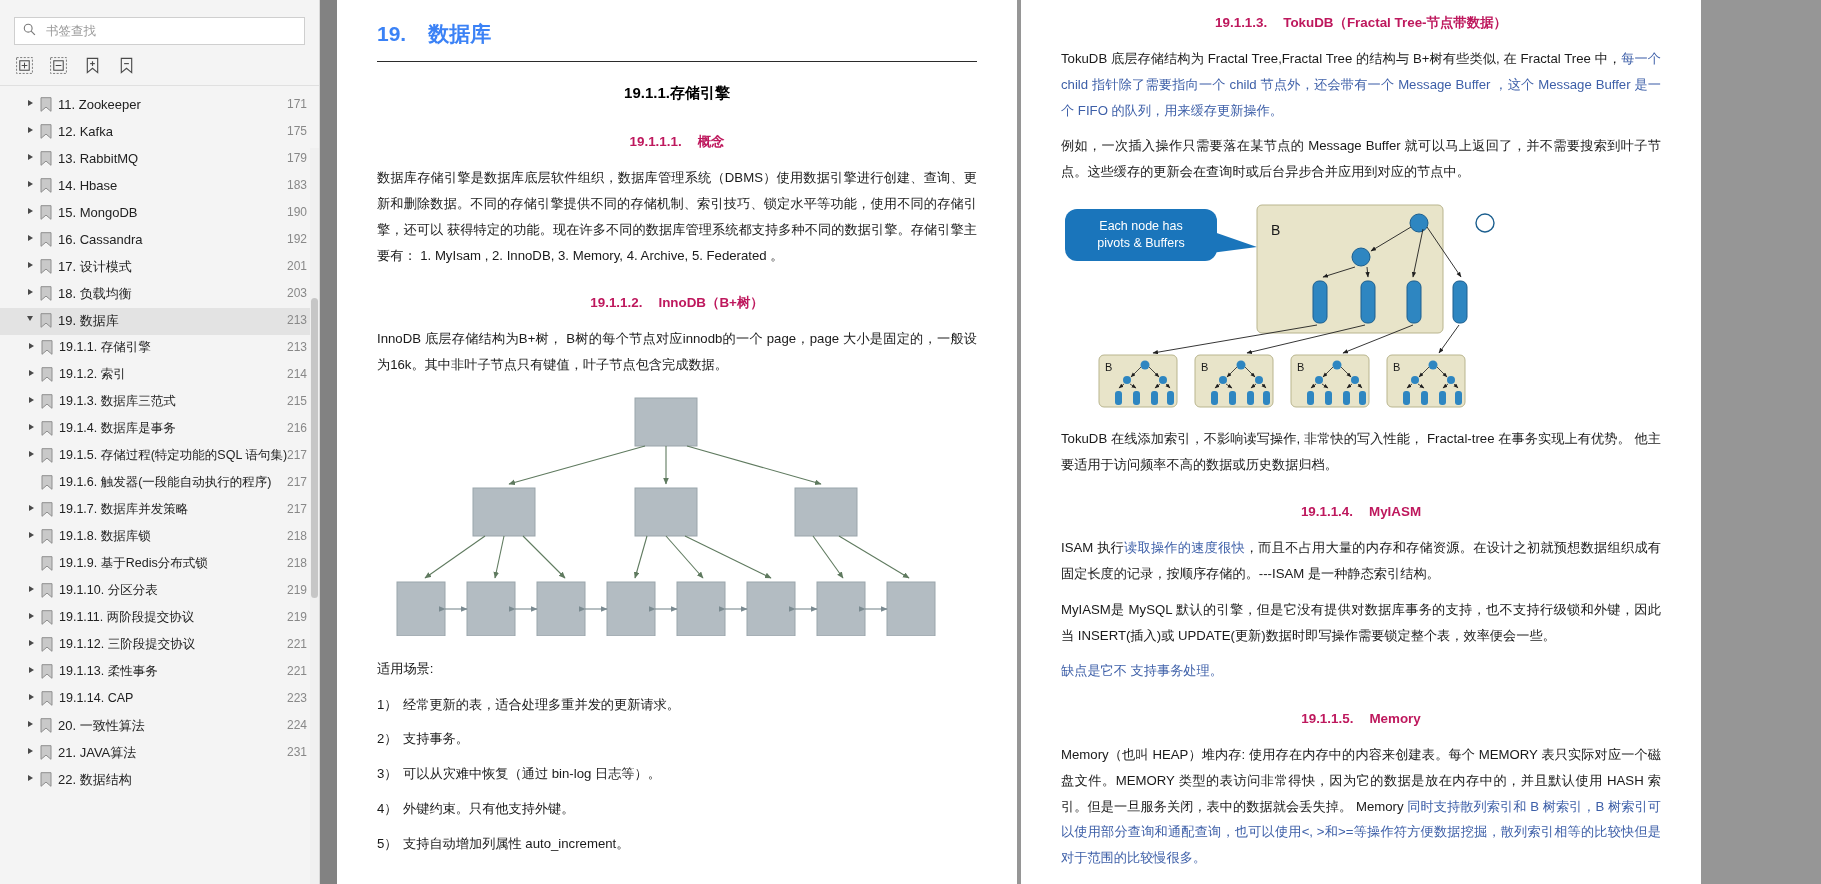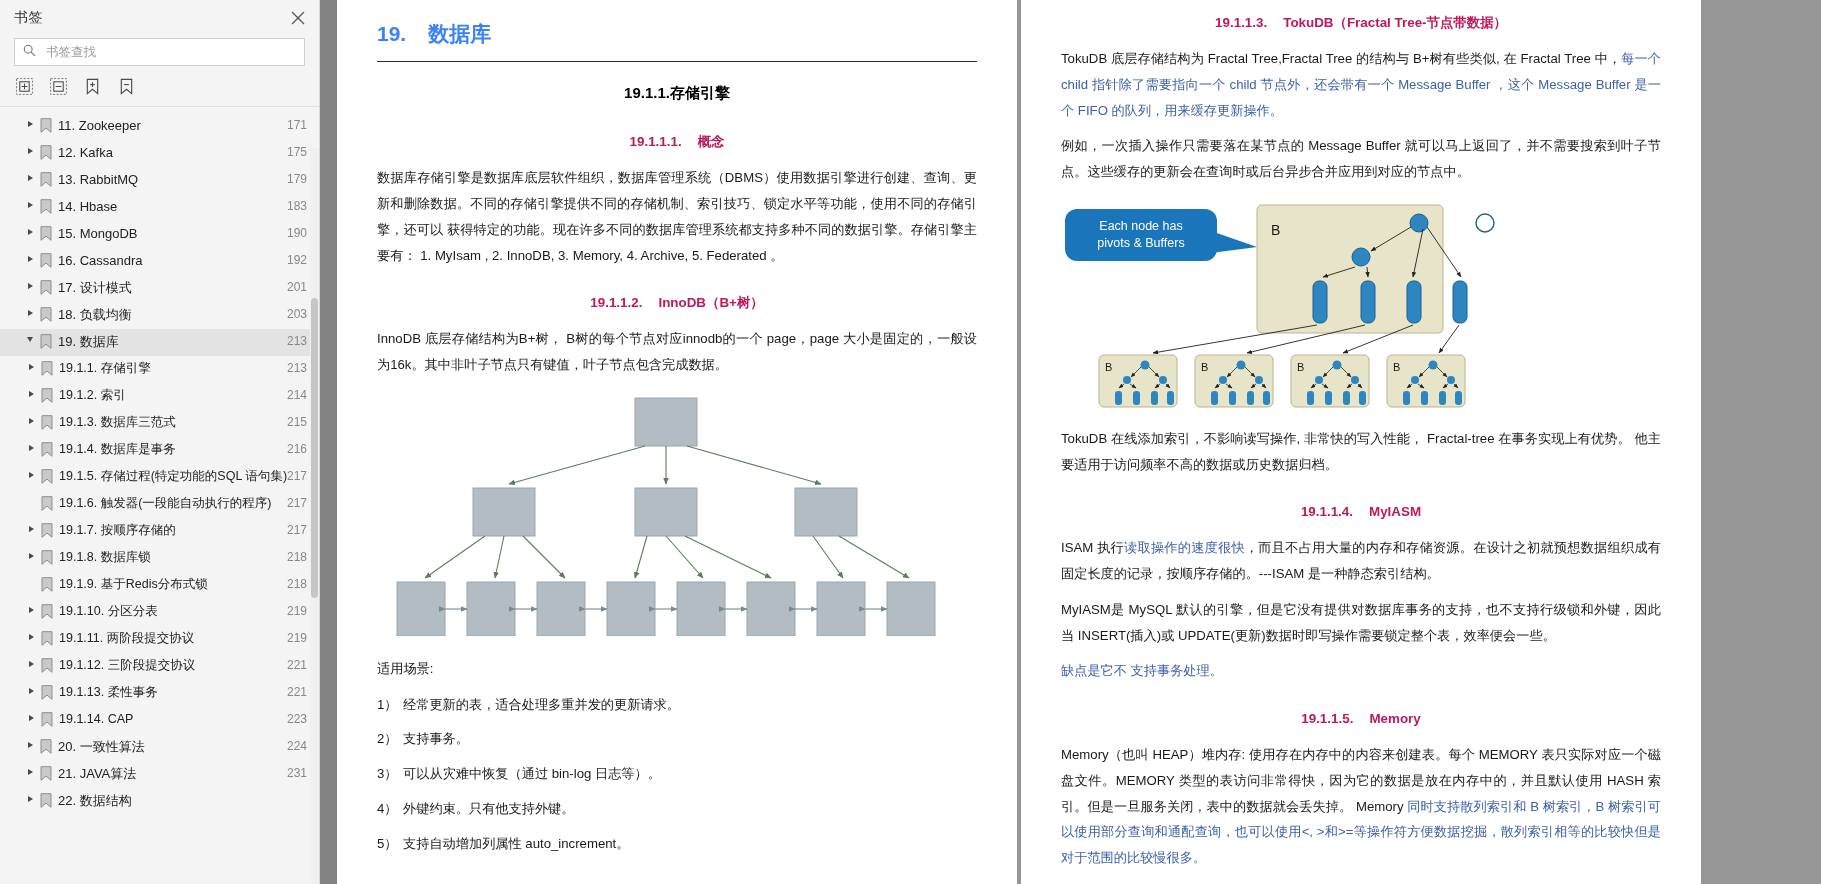--- a/index.html
+++ b/index.html
@@ -28,21 +28,21 @@
   .sb-title { font-size: 14px; color: #333; letter-spacing: .5px; }
   .sb-close {
     position: absolute; right: 12px; top: 50%; transform: translateY(-50%);
     width: 18px; height: 18px; cursor: pointer;
     display: flex; align-items: center; justify-content: center;
     color: #555;
   }
   .sb-search-wrap { padding: 2px 14px 0 14px; }
   .sb-search {
     height: 28px; background: #ffffff; border: 1px solid #cfcfcf;
-    display: flex; align-items: center; padding: 0 8px; gap: 8px;
+    display: flex; align-items: center; padding: 0 8px; gap: 8px; margin-top: 15px;
   }
   .sb-search input {
     border: none; outline: none; flex: 1; font-size: 12.5px;
     color: #333; background: transparent;
     font-family: "Liberation Sans", sans-serif;
   }
   .sb-search input::placeholder { color: #9a9a9a; }
 
   .sb-tools {
     display: flex; align-items: center; gap: 16px;
@@ -149,29 +149,20 @@
   .fractal { margin: 10px 0 16px 0; }
   .fractal svg { display: block; }
 </style>
 </head>
 <body>
 
 <div id="app">
 
   <div id="sidebar">
 
-    <div class="sb-header">
-      <span class="sb-title">书签</span>
-      <span class="sb-close">
-        <svg width="14" height="14" viewBox="0 0 14 14">
-          <line x1="1" y1="1" x2="13" y2="13" stroke="#555" stroke-width="1.2"></line>
-          <line x1="13" y1="1" x2="1" y2="13" stroke="#555" stroke-width="1.2"></line>
-        </svg>
-      </span>
-    </div>
 
     <div class="sb-search-wrap">
       <div class="sb-search">
         <span>
           <svg width="13" height="13" viewBox="0 0 14 14">
             <circle cx="5.6" cy="5.6" r="4.2" fill="none" stroke="#7a7a7a" stroke-width="1.2"></circle>
             <line x1="8.8" y1="8.8" x2="12.8" y2="12.8" stroke="#7a7a7a" stroke-width="1.3"></line>
           </svg>
         </span>
         <input type="text" value="" placeholder="书签查找" style="">
@@ -358,21 +349,21 @@
           <span class="tree-label">19.1.6. 触发器(一段能自动执行的程序)</span>
           <span class="tree-page">217</span>
         </div>
         <div class="tree-row lvl1">
           <span class="tw">
             <span class="arrow-r"></span>
           </span>
           <span class="bm"><svg width="14" height="15" viewBox="0 0 14 15">
               <path d="M2 0.7 h10 v13.6 l-5 -4.2 l-5 4.2 z" fill="#c9c9c9" stroke="#8e8e8e" stroke-width="1"></path>
             </svg></span>
-          <span class="tree-label">19.1.7. 按顺序存储的</span>
+          <span class="tree-label">19.1.7. 数据库并发策略</span>
           <span class="tree-page">217</span>
         </div>
         <div class="tree-row lvl1">
           <span class="tw">
             <span class="arrow-r"></span>
           </span>
           <span class="bm"><svg width="14" height="15" viewBox="0 0 14 15">
               <path d="M2 0.7 h10 v13.6 l-5 -4.2 l-5 4.2 z" fill="#c9c9c9" stroke="#8e8e8e" stroke-width="1"></path>
             </svg></span>
           <span class="tree-label">19.1.8. 数据库锁</span>

